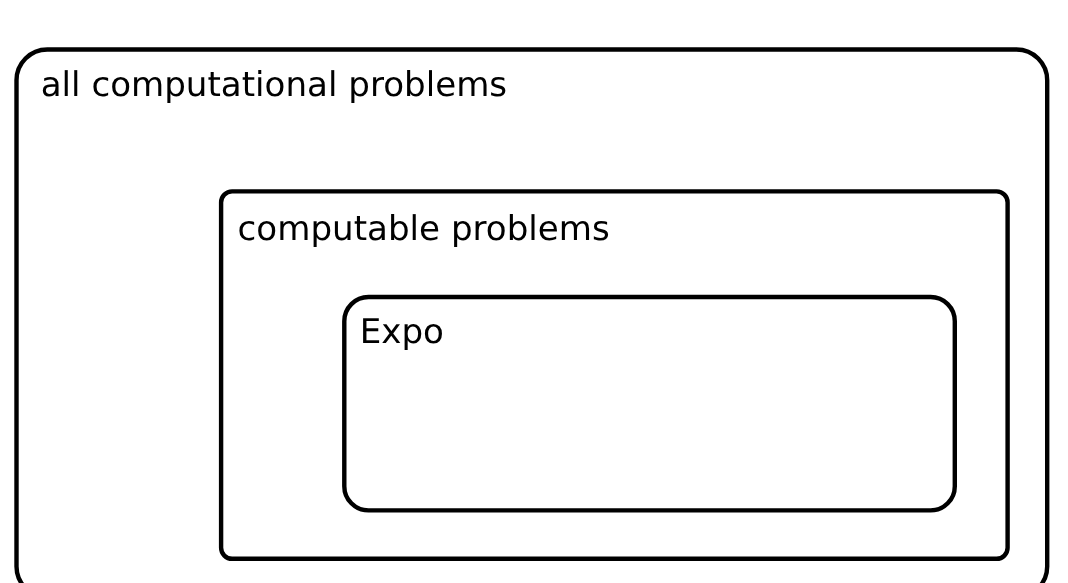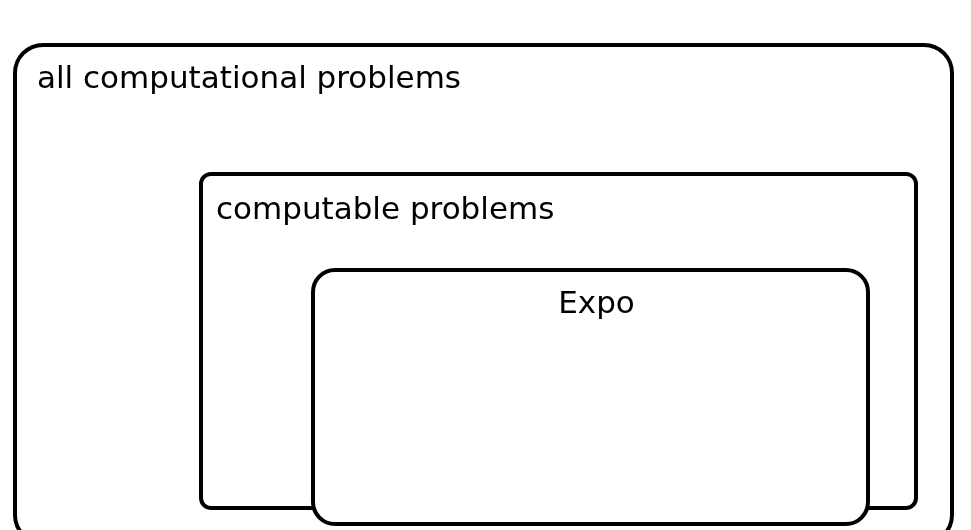--- a/index.html
+++ b/index.html
@@ -50,26 +50,25 @@
     border-width: 4px;
     border-color: #000000;
     border-radius: 12px;
     padding: 15px 0 0 13px;
   }
   
   #box-expo {
     left: 108px;
     top: 92px;
     width: 559px;
-    height: 258px;
+    height: 198px;
     border-width: 4px;
     border-color: #000000;
     border-radius: 24px;
     padding: 13px 0 0 12px;
-    text-align: center;
   }
   
   #box-poly {
     left: 133px;
     top: 54px;
     width: 380px;
     height: 116px;
     border-width: 4px;
     border-color: #000000;
     border-radius: 18px;

